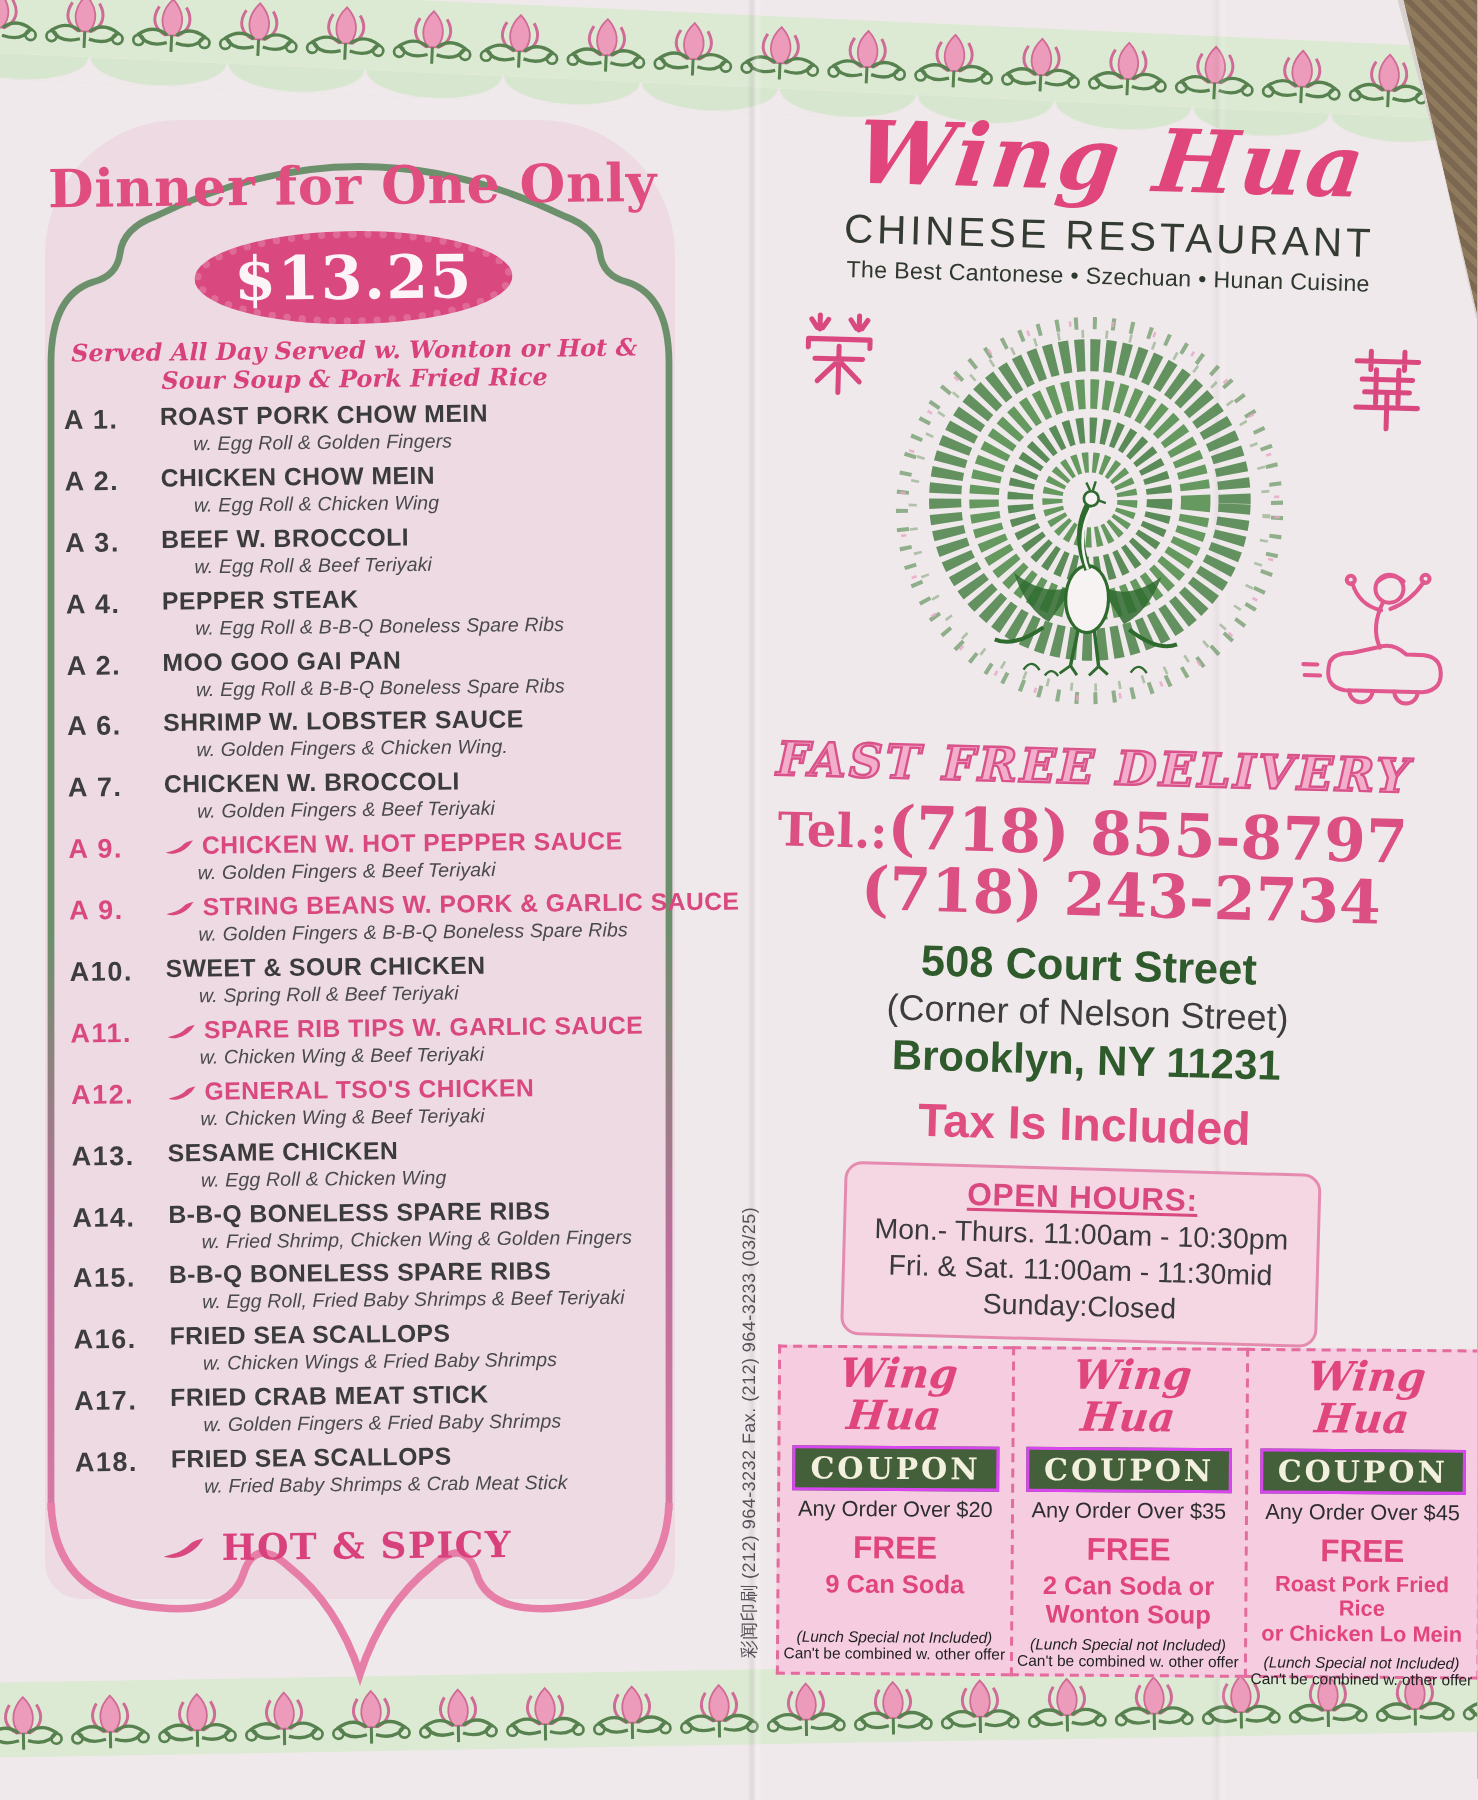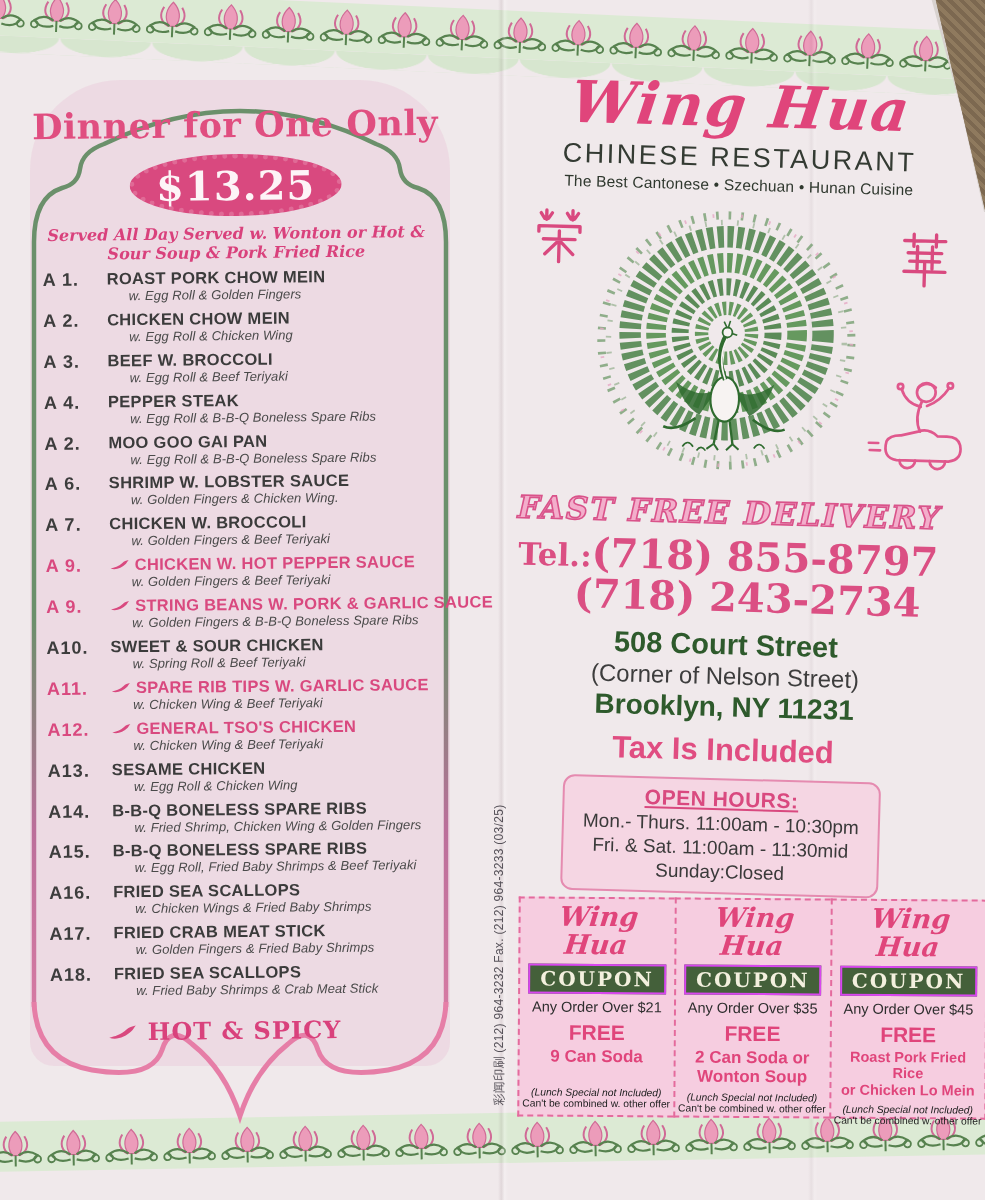--- a/index.html
+++ b/index.html
@@ -449,21 +449,21 @@
       <div class="hours-line">Mon.- Thurs. 11:00am  - 10:30pm</div>
       <div class="hours-line">Fri. &amp; Sat. 11:00am  - 11:30mid</div>
       <div class="hours-line">Sunday:Closed</div>
     </div>
   </div>
 
   <div id="coupons">
     <div class="coupon">
       <div class="coupon-brand">Wing Hua</div>
       <div class="coupon-label">COUPON</div>
-      <div class="coupon-cond">Any Order Over $21</div>
+      <div class="coupon-cond">Any Order Over $20</div>
       <div class="coupon-free">FREE</div>
       <div class="coupon-reward">9 Can Soda</div>
       <div class="coupon-spacer"></div>
       <div class="coupon-fine1">(Lunch Special not Included)</div>
       <div class="coupon-fine2">Can't be combined w. other offer</div>
     </div>
     <div class="coupon">
       <div class="coupon-brand">Wing Hua</div>
       <div class="coupon-label">COUPON</div>
       <div class="coupon-cond">Any Order Over $35</div>

